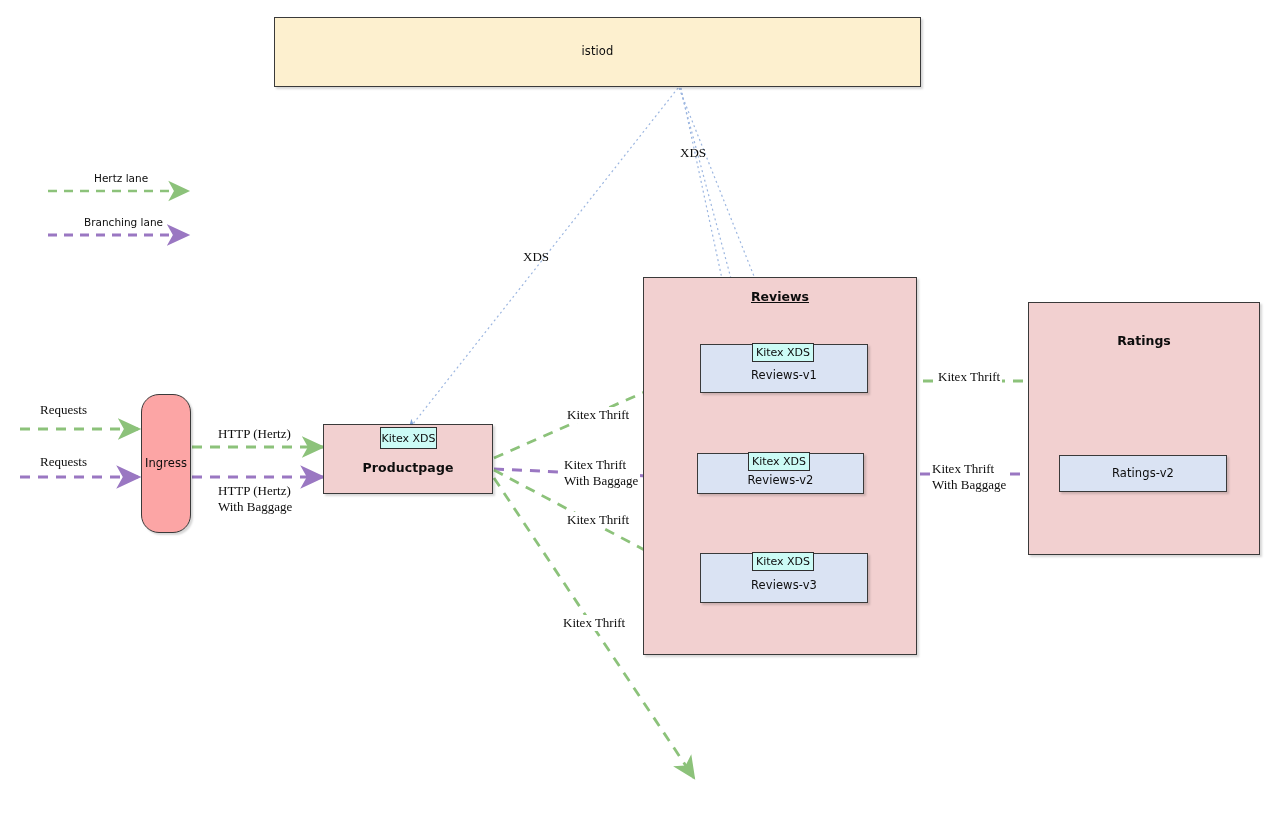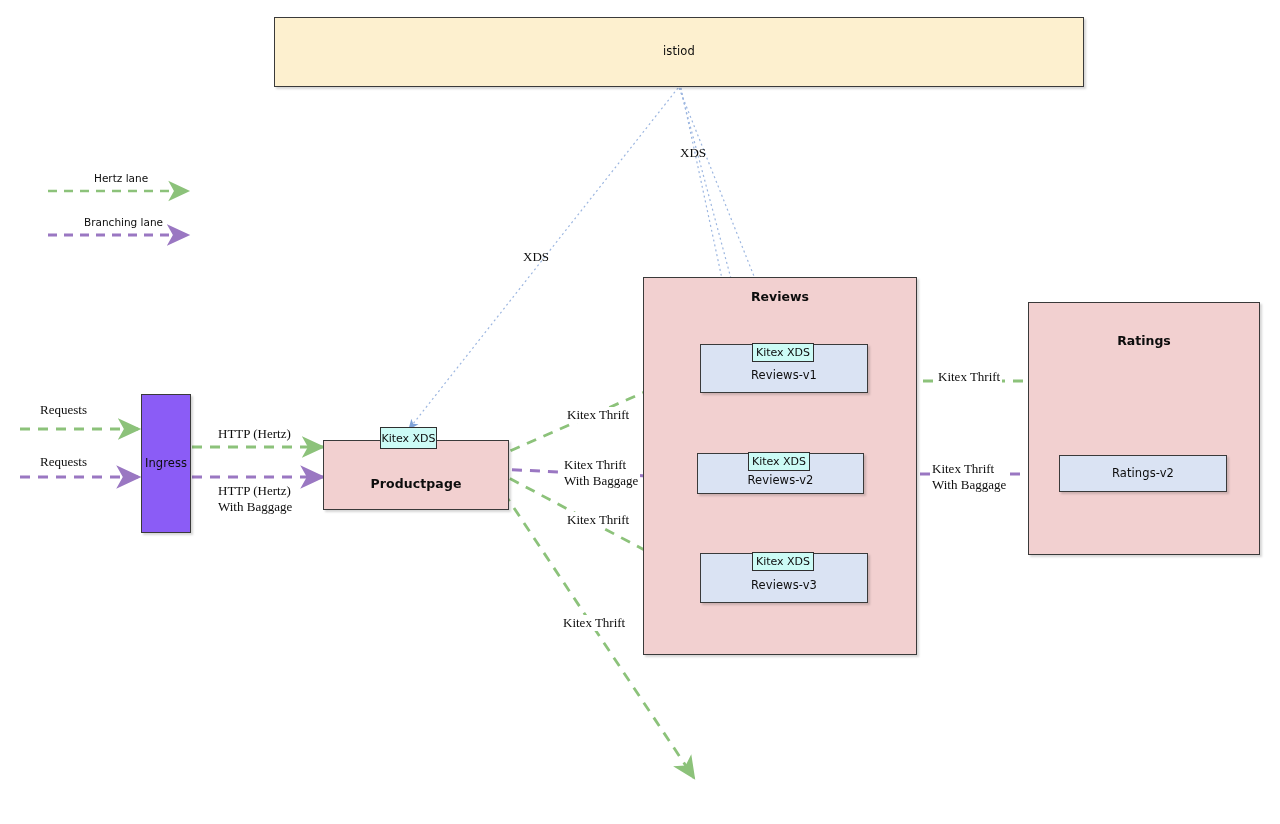--- a/index.html
+++ b/index.html
@@ -60,21 +60,21 @@
     right: 0;
     text-align: center;
     font-size: 12.5px;
     font-weight: bold;
     color: #0d0d0d;
   }
 
   
   .fill-pink   { background: #f2d0d0; }
   .fill-blue   { background: #dae3f3; text-align: center; }
-  .fill-green  { background: #8b5cf6; }
+  .fill-green  { background: #fca5a5; border-radius: 18px; }
   .fill-yellow { background: #fdf0cf; }
 
   
   .xds-badge {
     position: absolute;
     box-sizing: border-box;
     background: #ccfbf5;
     border: 1.2px solid #2f2f2f;
     display: flex;
     align-items: center;
@@ -176,53 +176,53 @@
       <line x1="869" y1="381" x2="1059" y2="381" stroke="#8cc27a" stroke-width="2.8" stroke-dasharray="10 8" marker-end="url(#ah-green)"></line>
     </g>
     <g>
       <line x1="866" y1="474" x2="1059" y2="474" stroke="#9a77c2" stroke-width="3" stroke-dasharray="10 8" marker-end="url(#ah-purple)"></line>
     </g>
   </svg>
 
   <div class="legend-label" style="left:94px; top:172px;">Hertz lane</div>
   <div class="legend-label" style="left:84px; top:216px;">Branching lane</div>
 
-  <div class="node fill-yellow" style="left:274px; top:17px; width:810px; height:70px;">
+  <div class="node fill-yellow" style="left:274px; top:17px; width:647px; height:70px;">
     <span class="node-label">istiod</span>
   </div>
 
   <div class="edge-label nobg" style="left:521px; top:249px; width:44px;">XDS</div>
   <div class="edge-label nobg" style="left:678px; top:145px; width:44px;">XDS</div>
 
   <div class="edge-label" style="left:38px; top:402px;">Requests</div>
   <div class="edge-label" style="left:38px; top:454px;">Requests</div>
 
   <div class="node fill-green" style="left:141px; top:394px; width:50px; height:139px;">
     <span class="node-label">Ingress</span>
   </div>
 
   <div class="edge-label" style="left:216px; top:426px;">HTTP (Hertz)</div>
   <div class="edge-label" style="left:216px; top:483px;">HTTP (Hertz)
 With Baggage</div>
 
-  <div class="node fill-pink" style="left:323px; top:424px; width:186px; height:70px;margin-top:16px;">
+  <div class="node fill-pink" style="left:323px; top:424px; width:170px; height:70px;">
     <span class="node-label bold" style="margin-top:16px;">Productpage</span>
   </div>
   <div class="xds-badge" style="left:380px; top:427px; width:57px; height:22px;">
     <span>Kitex XDS</span>
   </div>
 
   <div class="edge-label" style="left:565px; top:407px;">Kitex Thrift</div>
   <div class="edge-label" style="left:562px; top:457px;">Kitex Thrift
 With Baggage</div>
   <div class="edge-label" style="left:565px; top:512px;">Kitex Thrift</div>
   <div class="edge-label" style="left:561px; top:615px;">Kitex Thrift</div>
 
   <div class="group" style="left:643px; top:277px; width:274px; height:378px;">
-    <div class="group-title" style="top:11px;">Reviews</div>
+    <div class="group-title" style="top:11px;text-decoration:underline;">Reviews</div>
   </div>
 
   <div class="node fill-blue" style="left:700px; top:344px; width:168px; height:49px;">
     <span class="node-label" style="margin-top:15px;">Reviews-v1</span>
   </div>
   <div class="xds-badge" style="left:752px; top:343px; width:62px; height:19px;">
     <span>Kitex XDS</span>
   </div>
 
   <div class="node fill-blue" style="left:697px; top:453px; width:167px; height:41px;">

